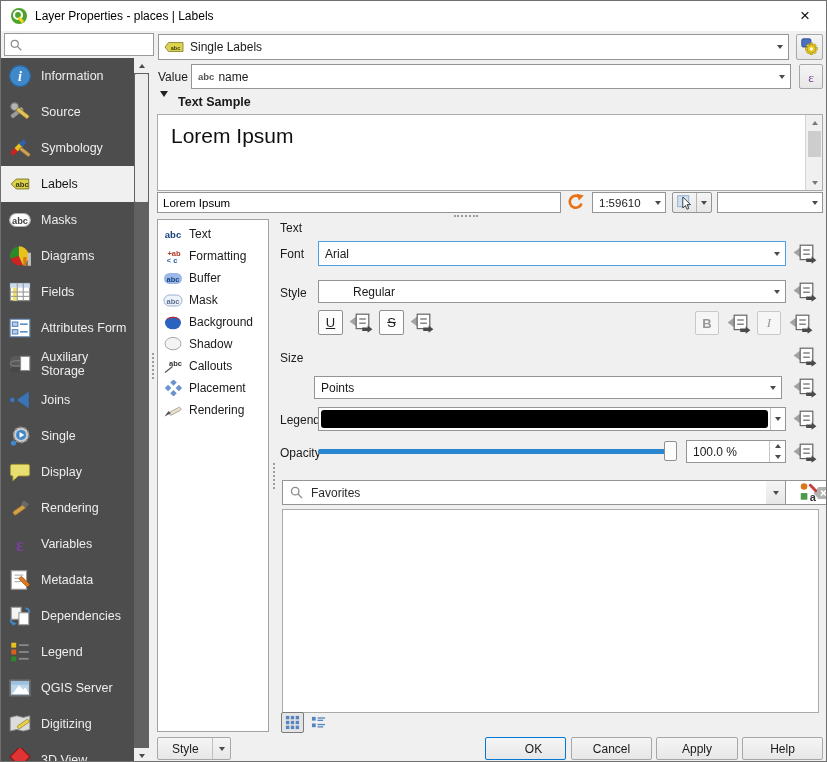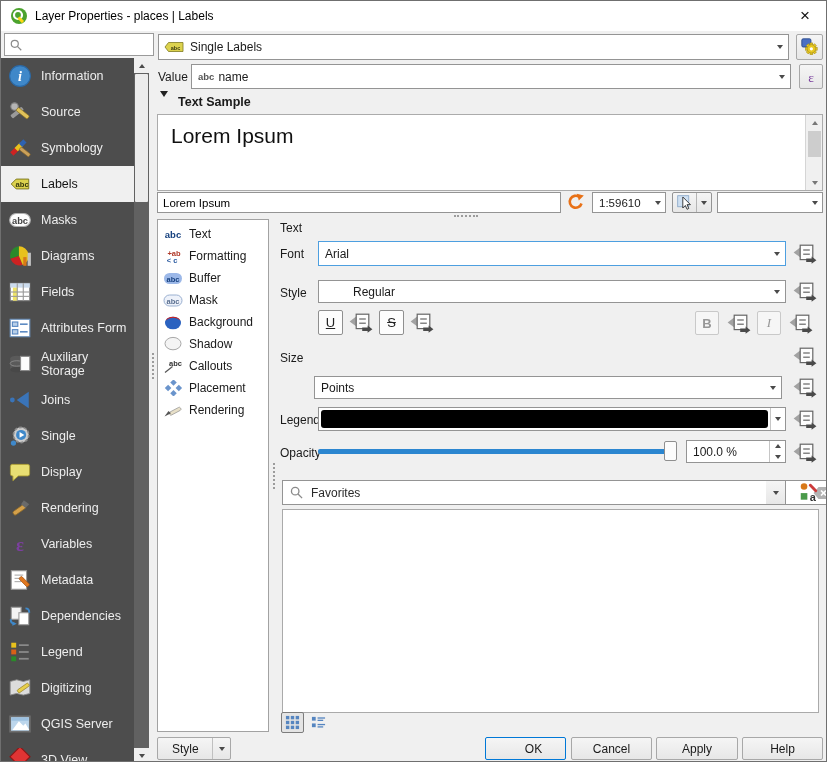--- a/index.html
+++ b/index.html
@@ -283,35 +283,35 @@
             <line x1="10" y1="11" x2="19" y2="11" stroke="#8a8a8a" stroke-width="1.6"></line>
             <rect x="3" y="15" width="4.5" height="4.5" fill="#2a8a2a"></rect>
             <line x1="10" y1="17.2" x2="19" y2="17.2" stroke="#8a8a8a" stroke-width="1.6"></line>
           </svg>
         </span>
         <span>Legend</span>
       </div>
     <div class="sbitem">
         <span class="icn">
           <svg viewBox="0 0 22 22">
-            <polygon points="2,5 8,3.5 14,5 20,3.5 20,16 14,17.5 8,16 2,17.5" fill="#dcdcdc" stroke="#8a8a8a" stroke-width="0.8"></polygon>
-            <rect x="8" y="9.4" width="12" height="3.2" rx="1" fill="#e8cf4a" stroke="#97801d" stroke-width="0.6" transform="rotate(-35 14 11)"></rect>
-          </svg>
-        </span>
-        <span>Digitizing</span>
-      </div>
-    <div class="sbitem">
-        <span class="icn">
-          <svg viewBox="0 0 22 22">
             <rect x="2" y="4" width="18" height="14" fill="#bcd6ec" stroke="#6f6f6f" stroke-width="1.6"></rect>
             <rect x="3" y="5" width="16" height="3" fill="#9cc0e0"></rect>
             <polygon points="4,16.5 10,8.5 14,12.5 16,10.5 19.5,16.5" fill="#fff"></polygon>
           </svg>
         </span>
         <span>QGIS Server</span>
+      </div>
+    <div class="sbitem">
+        <span class="icn">
+          <svg viewBox="0 0 22 22">
+            <polygon points="2,5 8,3.5 14,5 20,3.5 20,16 14,17.5 8,16 2,17.5" fill="#dcdcdc" stroke="#8a8a8a" stroke-width="0.8"></polygon>
+            <rect x="8" y="9.4" width="12" height="3.2" rx="1" fill="#e8cf4a" stroke="#97801d" stroke-width="0.6" transform="rotate(-35 14 11)"></rect>
+          </svg>
+        </span>
+        <span>Digitizing</span>
       </div>
     <div class="sbitem">
         <span class="icn">
           <svg viewBox="0 0 22 22">
             <rect x="4.5" y="1.5" width="13" height="13" fill="#e03434" stroke="#8d1515" transform="rotate(45 11 8)"></rect>
             <polygon points="3,16 11,20 11,22 3,19" fill="#e8c11c"></polygon>
             <polygon points="19,16 11,20 11,22 19,19" fill="#2a8a2a"></polygon>
           </svg>
         </span>
         <span>3D View</span>

